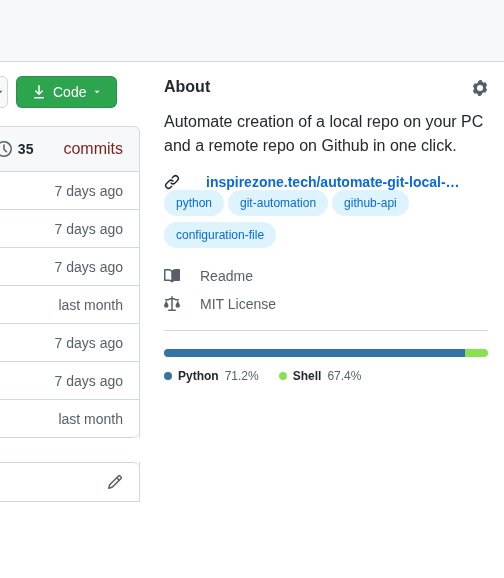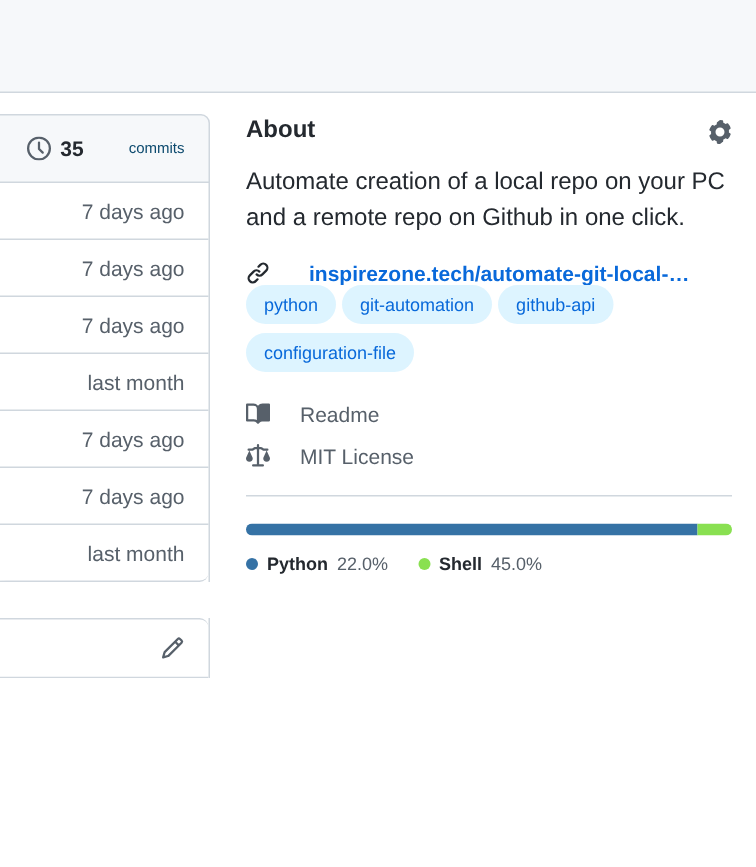--- a/index.html
+++ b/index.html
@@ -75,21 +75,21 @@
     height: 46px;
     display: flex;
     align-items: center;
     justify-content: flex-end;
     padding-right: 16px;
     margin-left: -8px;
     width: calc(100% + 8px);
   }
   .commits-header .history-icon { margin-right: 6px; fill:#57606a; }
   .commits-header .count { font-weight: 600; font-size: 14px; }
-  .commits-header .label { color:#0c4a6e; font-size:10px;padding-left:30px; }
+  .commits-header .label { color:#7f1d1d; font-size:16px;padding-left:30px; }
   .file-rows {
     margin-left: -8px;
     width: calc(100% + 8px);
     border-left: 1px solid #d0d7de;
     border-right: 1px solid #d0d7de;
   }
   .file-row {
     height: 38px;
     border-bottom: 1px solid #d0d7de;
     display: flex;
@@ -142,20 +142,36 @@
   .lang-name { font-weight:600; color:#24292f; }
   .lang-pct { color:#57606a; }
 </style>
 </head>
 <body>
 
 <div class="topbar"></div>
 
 <div class="main">
   <div class="left-col">
+    <div class="btn-row">
+      <div class="btn-caret">
+        <svg width="10" height="10" viewBox="0 0 16 16">
+            <path d="M4 6l4 4 4-4z" fill="#57606a"></path>
+          </svg>
+      </div>
+      <button class="btn-code">
+        <svg width="16" height="16" viewBox="0 0 16 16">
+            <path d="M7.47 10.78a.75.75 0 001.06 0l3.25-3.25a.75.75 0 00-1.06-1.06L8.75 8.44V1.75a.75.75 0 00-1.5 0v6.69L5.28 6.47a.75.75 0 10-1.06 1.06l3.25 3.25zM3.75 13a.75.75 0 000 1.5h8.5a.75.75 0 000-1.5h-8.5z"></path>
+          </svg>
+        <span>Code</span>
+        <svg width="10" height="10" viewBox="0 0 16 16">
+            <path d="M4 6l4 4 4-4z"></path>
+          </svg>
+      </button>
+    </div>
 
     <div class="commits-header">
       <svg class="history-icon" width="16" height="16" viewBox="0 0 16 16">
           <path d="M8 0a8 8 0 108 8A8 8 0 008 0zm0 14.5A6.5 6.5 0 1114.5 8 6.5 6.5 0 018 14.5zM8.75 4a.75.75 0 00-1.5 0v4.25c0 .2.08.39.22.53l2.5 2.5a.75.75 0 001.06-1.06L8.75 7.94z"></path>
         </svg>
       <span class="count">35</span>
         <span class="label"> commits</span>
     </div>
 
     <div class="file-rows">
@@ -233,22 +249,22 @@
     <hr class="divider">
 
     <div class="lang-bar">
       <span class="lang-seg-1" style="width:92.9%;background:#3572A5"></span>
       <span class="lang-seg-2" style="width:7.1%;background:#89e051"></span>
     </div>
     <div class="lang-list">
       <div class="lang-item">
         <span class="dot" style="background:#3572A5"></span>
         <span class="lang-name">Python</span>
-        <span class="lang-pct">22.0%</span>
+        <span class="lang-pct">71.2%</span>
       </div>
       <div class="lang-item">
         <span class="dot" style="background:#89e051"></span>
         <span class="lang-name">Shell</span>
-        <span class="lang-pct">45.0%</span>
+        <span class="lang-pct">67.4%</span>
       </div>
     </div>
   </div>
 </div>
 
 </body></html>

